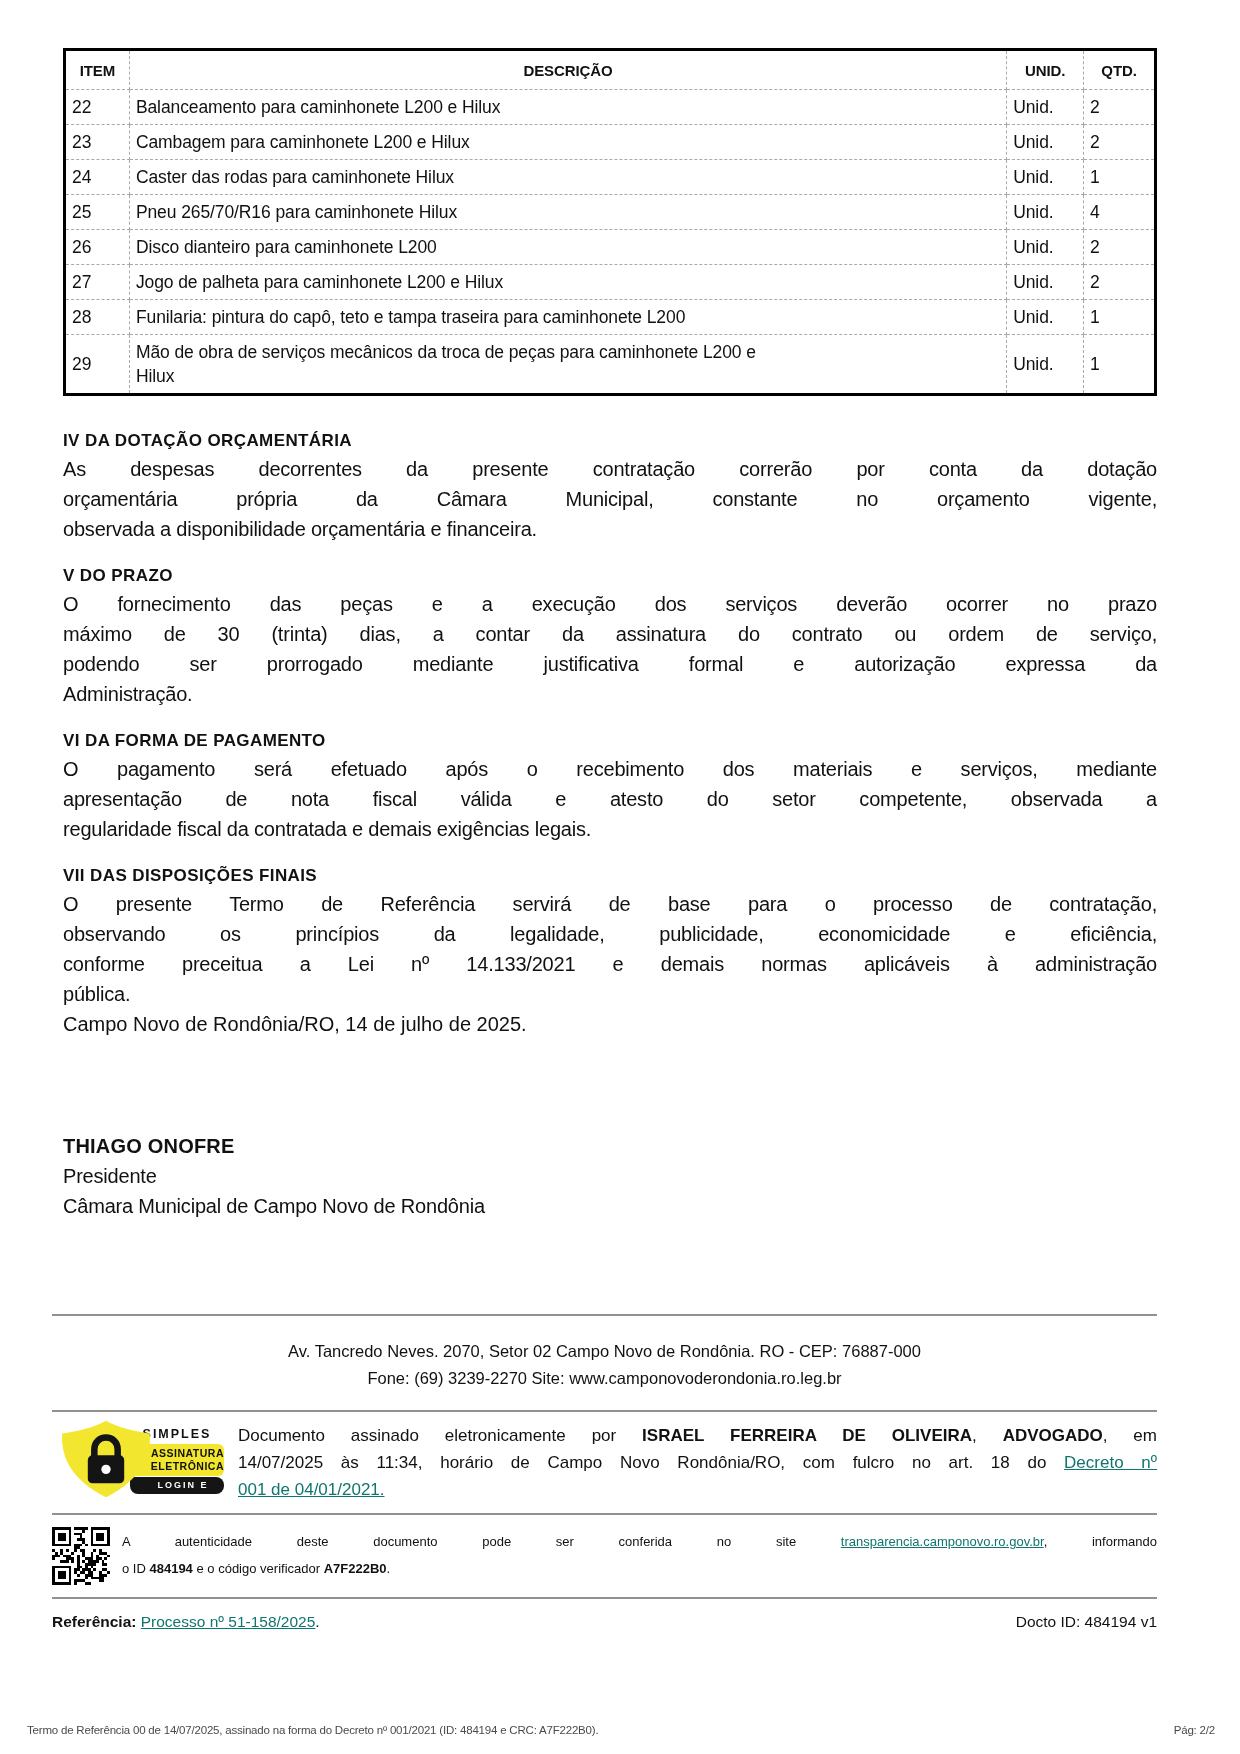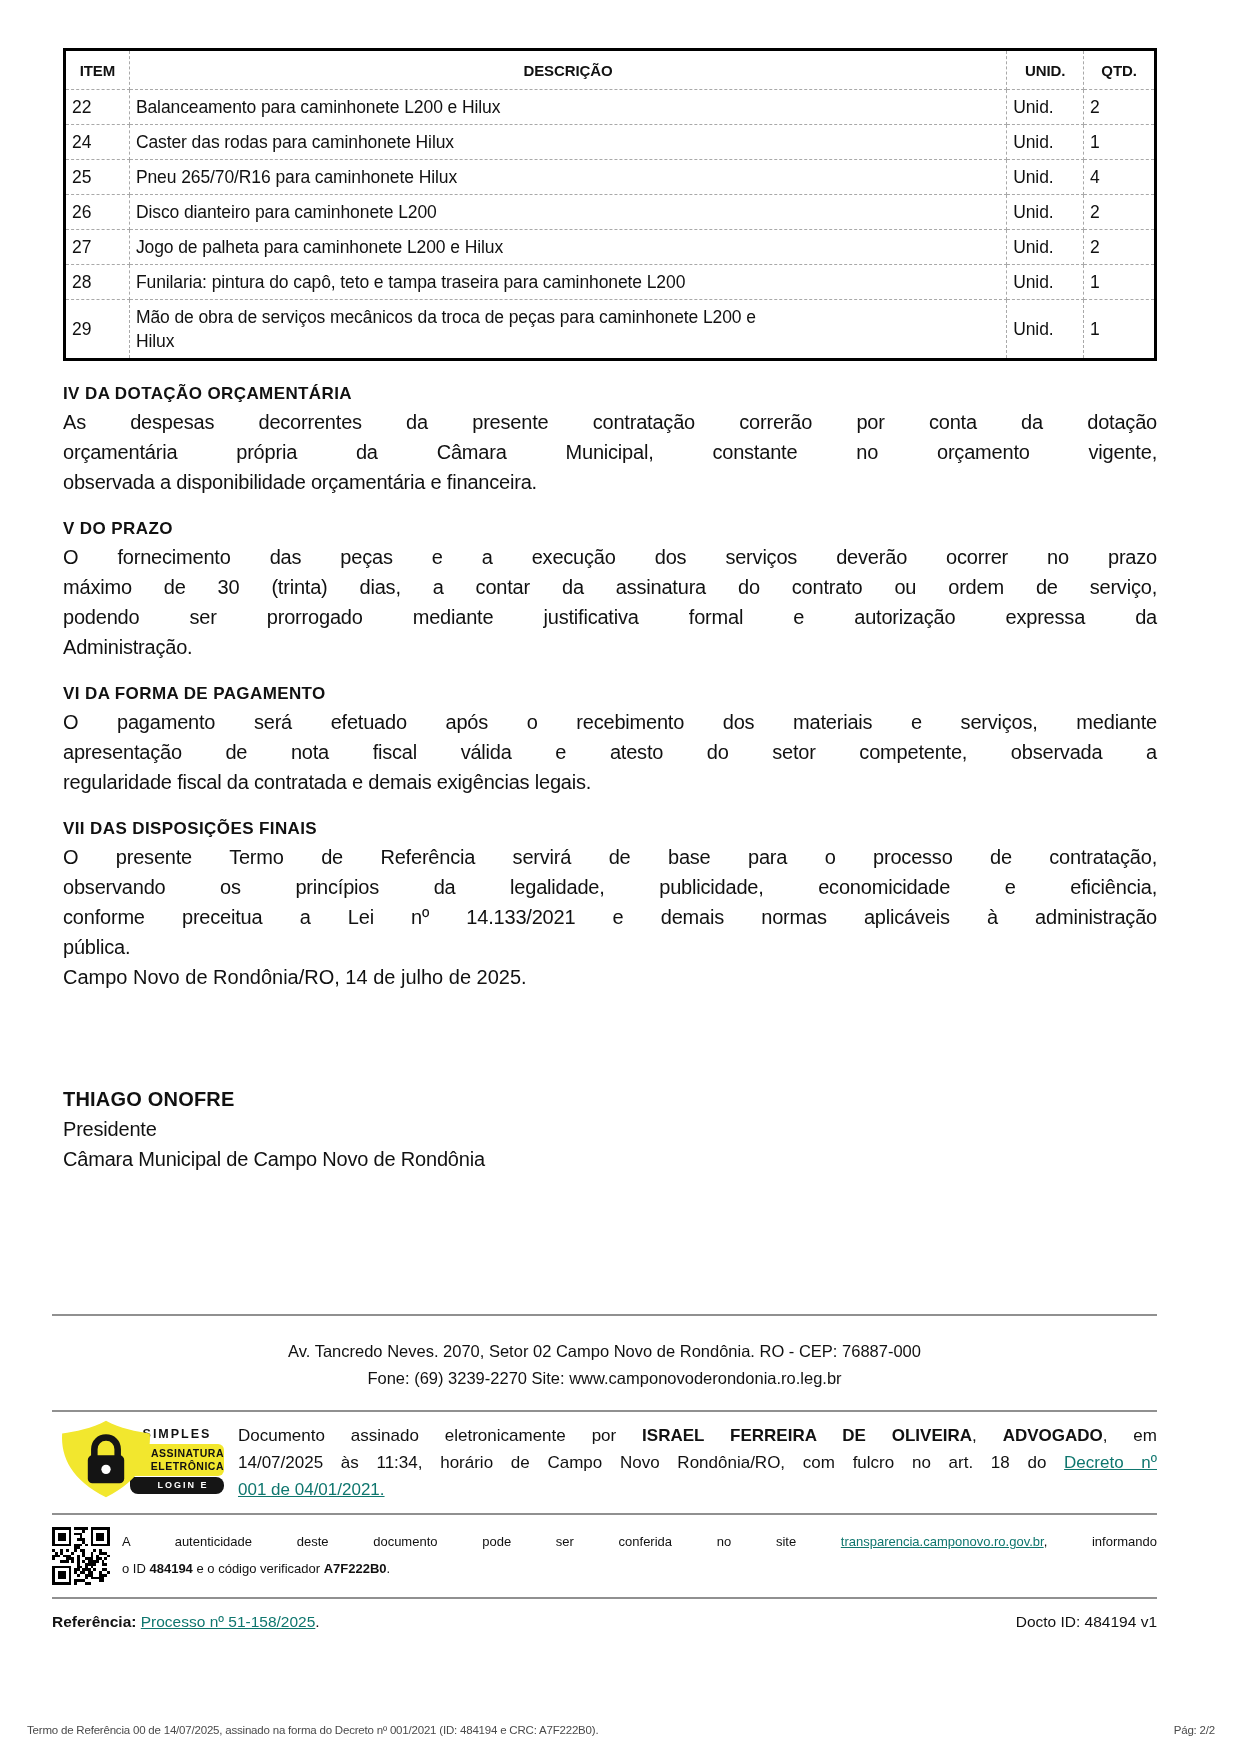--- a/index.html
+++ b/index.html
@@ -48,21 +48,21 @@
     font-size: 17px;
     font-weight: bold;
     letter-spacing: 0.4px;
     line-height: 26px;
     margin-top: 19px;
   }
   .para { font-size: 20px; line-height: 30px; letter-spacing: -0.2px; }
   .jl      { text-align: justify; text-align-last: justify; }
   .jl-last { text-align: justify; text-align-last: left; }
   .dateline { font-size: 20px; line-height: 30px; margin-top: 0; }
-  .first-head { margin-top: 20px; }
+  .first-head { margin-top: 32px; }
 
   .signer { margin-top: 92px; }
   .signer .name { font-size: 20px; font-weight: bold; line-height: 30px; letter-spacing: 0.2px; }
   .signer .role, .signer .org { font-size: 20px; line-height: 30px; letter-spacing: -0.2px; }
 
   
   .footer-region {
     position: absolute;
     left: 52px;
     right: 83px;
@@ -134,20 +134,26 @@
           <th>ITEM</th>
           <th>DESCRIÇÃO</th>
           <th>UNID.</th>
           <th>QTD.</th>
         </tr>
       </thead>
       <tbody>
         <tr>
           <td class="c-item">22</td>
           <td class="c-desc">Balanceamento para caminhonete L200 e Hilux</td>
+          <td class="c-unid">Unid.</td>
+          <td class="c-qtd">2</td>
+        </tr>
+        <tr>
+          <td class="c-item">23</td>
+          <td class="c-desc">Cambagem para caminhonete L200 e Hilux</td>
           <td class="c-unid">Unid.</td>
           <td class="c-qtd">2</td>
         </tr>
         <tr>
           <td class="c-item">24</td>
           <td class="c-desc">Caster das rodas para caminhonete Hilux</td>
           <td class="c-unid">Unid.</td>
           <td class="c-qtd">1</td>
         </tr>
         <tr>

